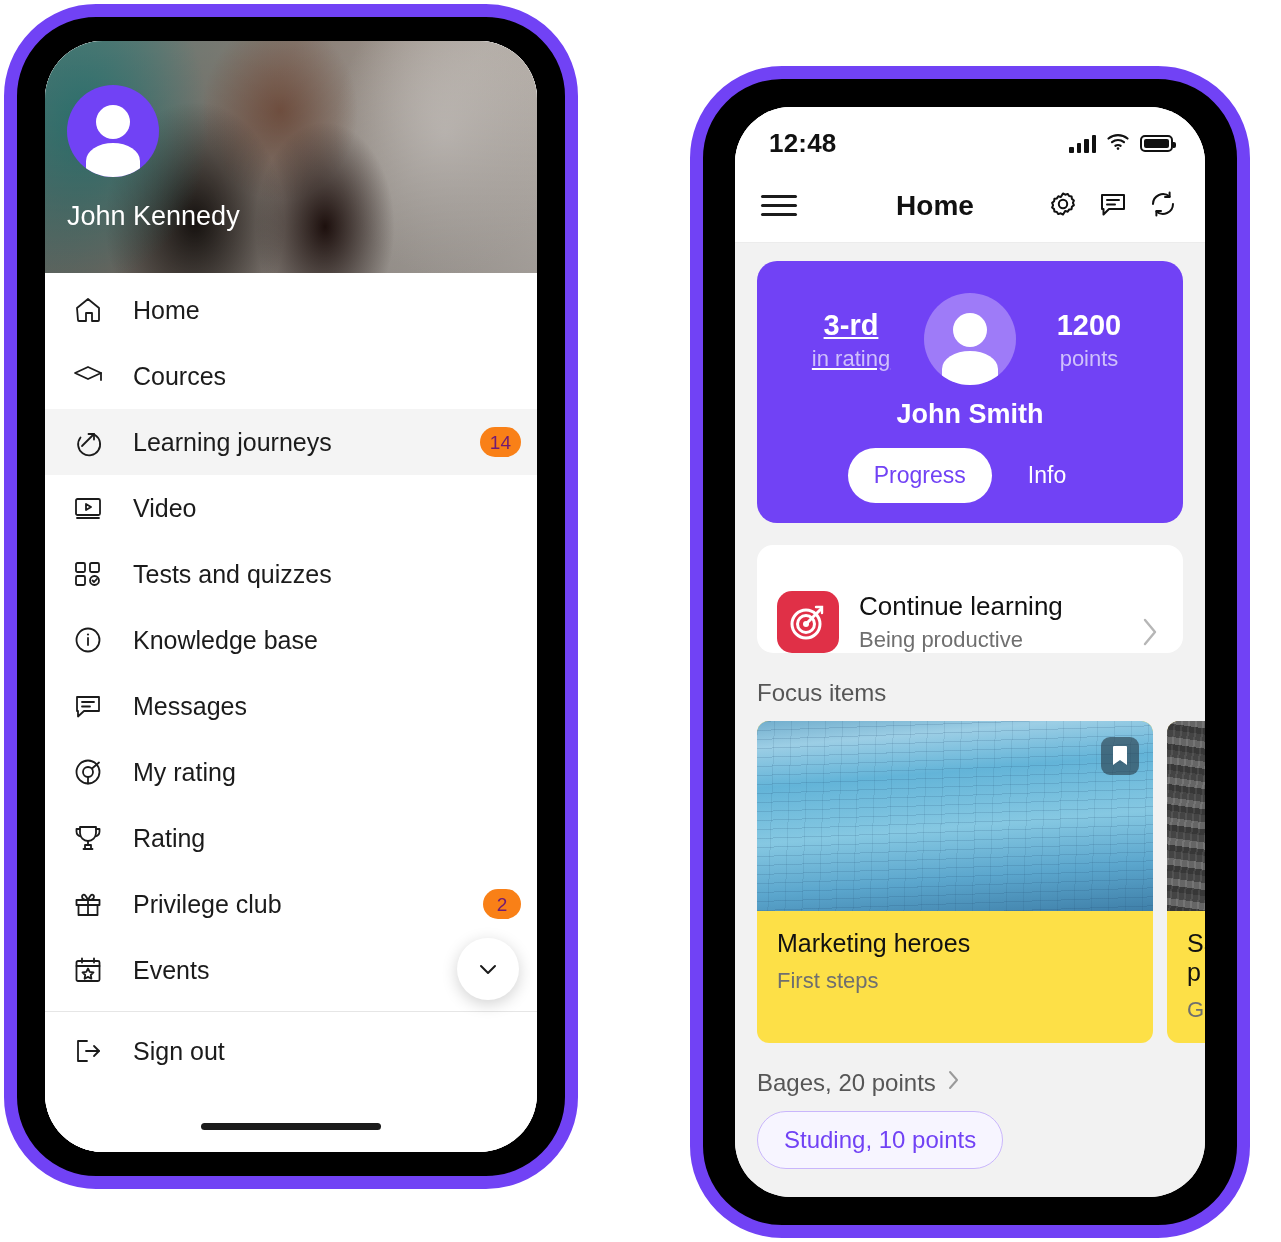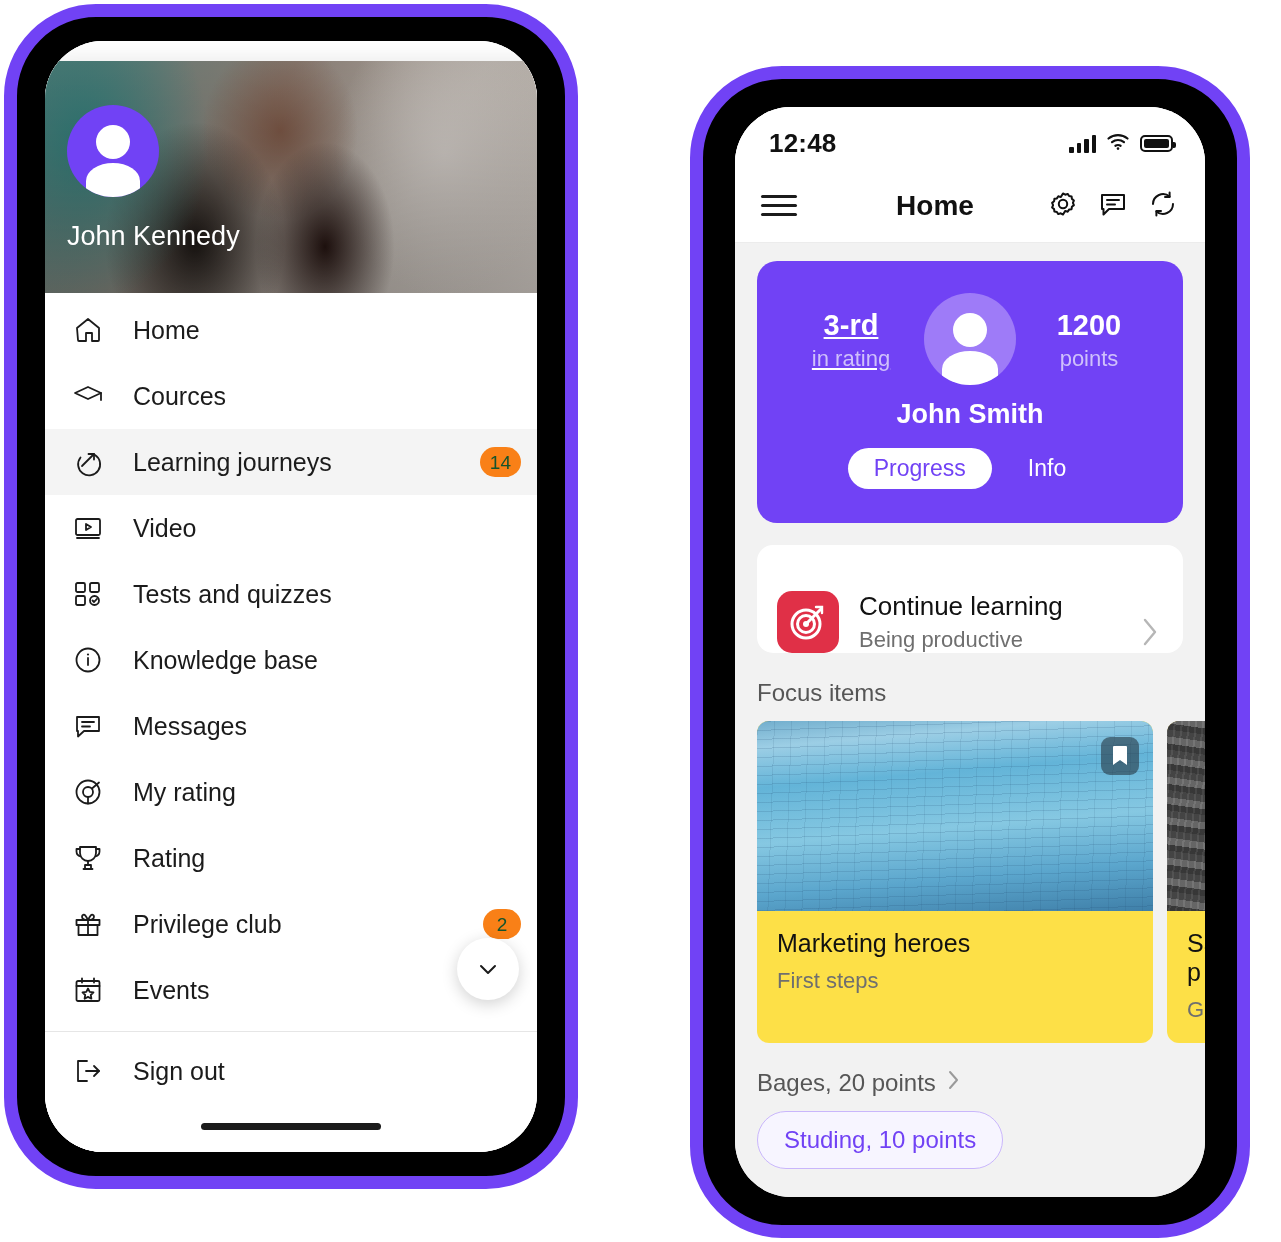--- a/index.html
+++ b/index.html
@@ -44,21 +44,21 @@
   .avatar-glyph .head {
     position: absolute; left: 50%; transform: translateX(-50%);
     background: #fff; border-radius: 50%;
   }
   .avatar-glyph .body {
     position: absolute; left: 50%; transform: translateX(-50%);
     background: #fff; border-radius: 50% 50% 0 0;
   }
 
   .badge-pill {
-    background: #F98017; color: #14532d;
+    background: #F98017; color: #701a75;
     border-radius: 999px;
     font-size: 19px; font-weight: 400;
     display: flex; align-items: center; justify-content: center;
     min-width: 38px; height: 30px; padding: 0 10px;
     line-height: 1;
   }
 
   
   .bg-home {
     position: absolute; inset: 0;
@@ -122,21 +122,21 @@
     border: 1.5px solid #c9b6fb; border-radius: 999px;
     padding: 14px 26px; color: #7142F5; font-size: 24px;
     background: #f7f5ff;
   }
 
   
   .drawer {
     position: absolute; left: 0; top: 0; bottom: 0; width: 500px;
     background: #ffffff;
     box-shadow: 6px 0 24px rgba(0,0,0,0.10);
-    display: flex; flex-direction: column; margin-top: 20px;
+    display: flex; flex-direction: column;
   }
   .drawer-header {
     position: relative; height: 232px; flex: 0 0 232px;
     background:
       radial-gradient(ellipse 200px 260px at 8% 35%, #2f7b78 0%, rgba(47,123,120,0) 62%),
       radial-gradient(ellipse 150px 200px at 30% 78%, #1a1512 0%, rgba(26,21,18,0) 60%),
       radial-gradient(ellipse 120px 180px at 56% 80%, #231310 0%, rgba(35,19,16,0) 58%),
       radial-gradient(ellipse 130px 150px at 47% 30%, #7a5645 0%, rgba(122,86,69,0) 60%),
       radial-gradient(ellipse 170px 220px at 80% 40%, #cfc9c4 0%, rgba(207,201,196,0) 65%),
       linear-gradient(120deg, #5b7d78 0%, #8d8178 40%, #b9b2ab 70%, #cfc8c2 100%);
@@ -248,21 +248,21 @@
   .pc-stat .big { font-size: 29px; font-weight: bold; line-height: 1.15; }
   .pc-stat .small { font-size: 22px; color: #cfc0fb; margin-top: 4px; }
   .pc-avatar {
     margin-top: 32px; width: 92px; height: 92px; background: #9e7bf8;
   }
   .pc-avatar .head { top: 20px; width: 34px; height: 34px; }
   .pc-avatar .body { top: 58px; width: 56px; height: 36px; }
   .pc-name { margin-top: 14px; font-size: 27px; font-weight: bold; }
   .pc-tabs { display: flex; align-items: center; gap: 10px; margin-top: 18px; }
   .pc-tab {
-    font-size: 23px; padding: 7px 26px; border-radius: 999px; color: #fff;
+    font-size: 23px; padding: 14px 26px; border-radius: 999px; color: #fff;
   }
   .pc-tab.sel { background: #fff; color: #7142F5; }
 
   .cl-card {
     margin-top: 22px; height: 108px; background: #fff; border-radius: 16px;
     display: flex; align-items: flex-end; padding: 0 20px; position: relative;
   }
   .cl-icon {
     width: 62px; height: 62px; border-radius: 15px; background: #E03047;
     flex: 0 0 62px; display: flex; align-items: center; justify-content: center;

